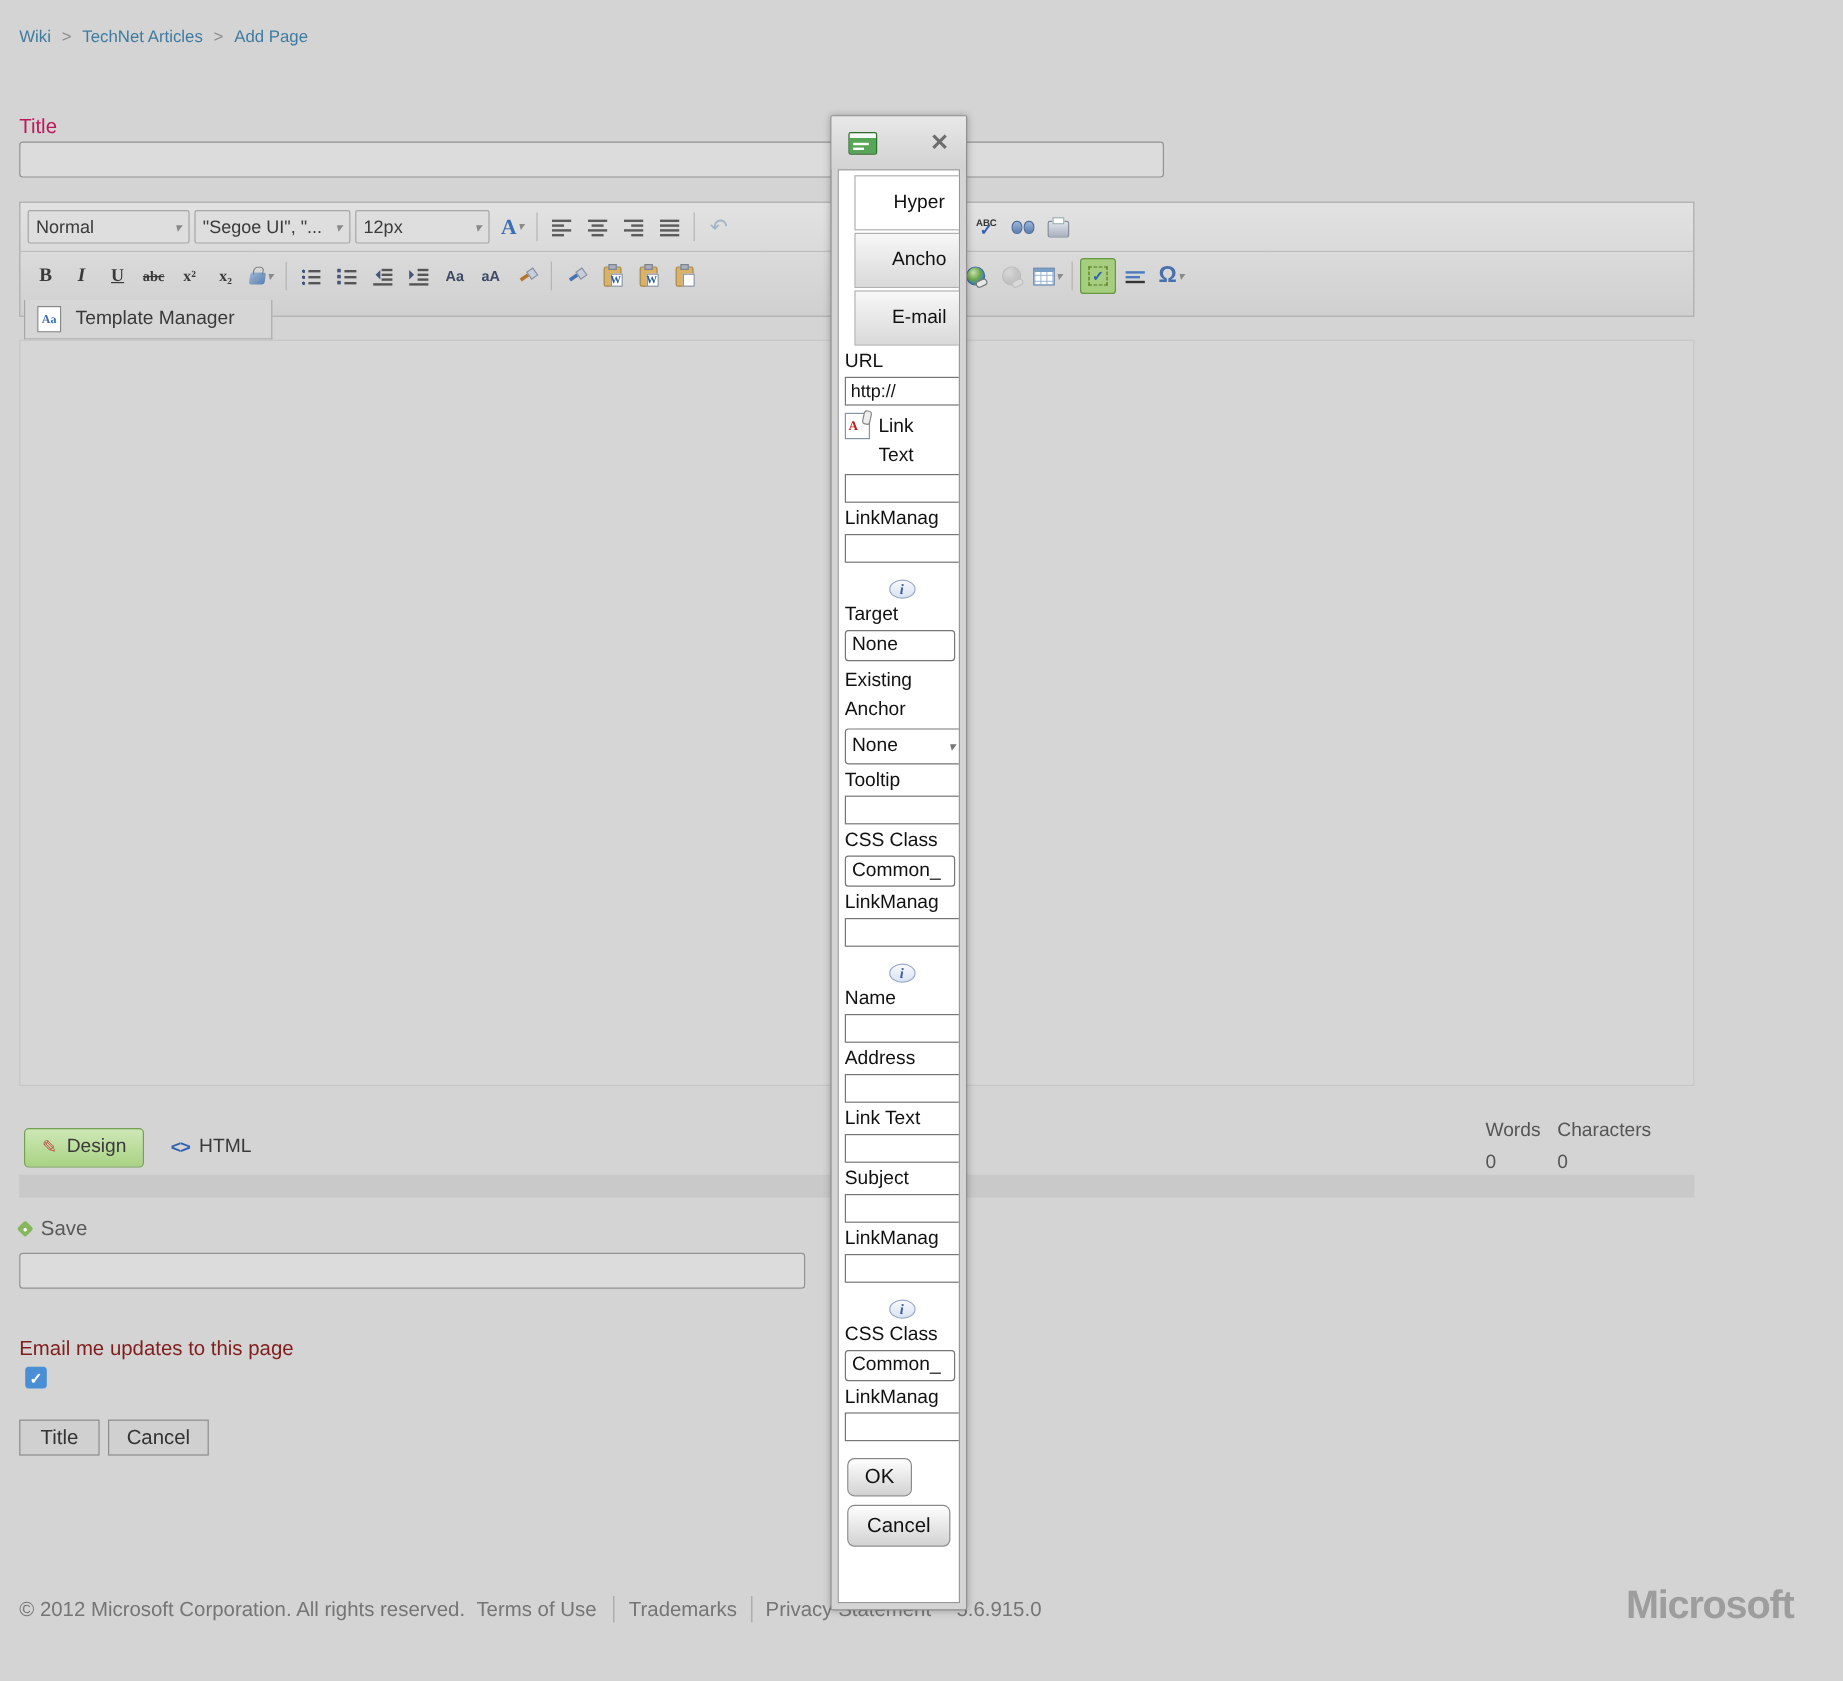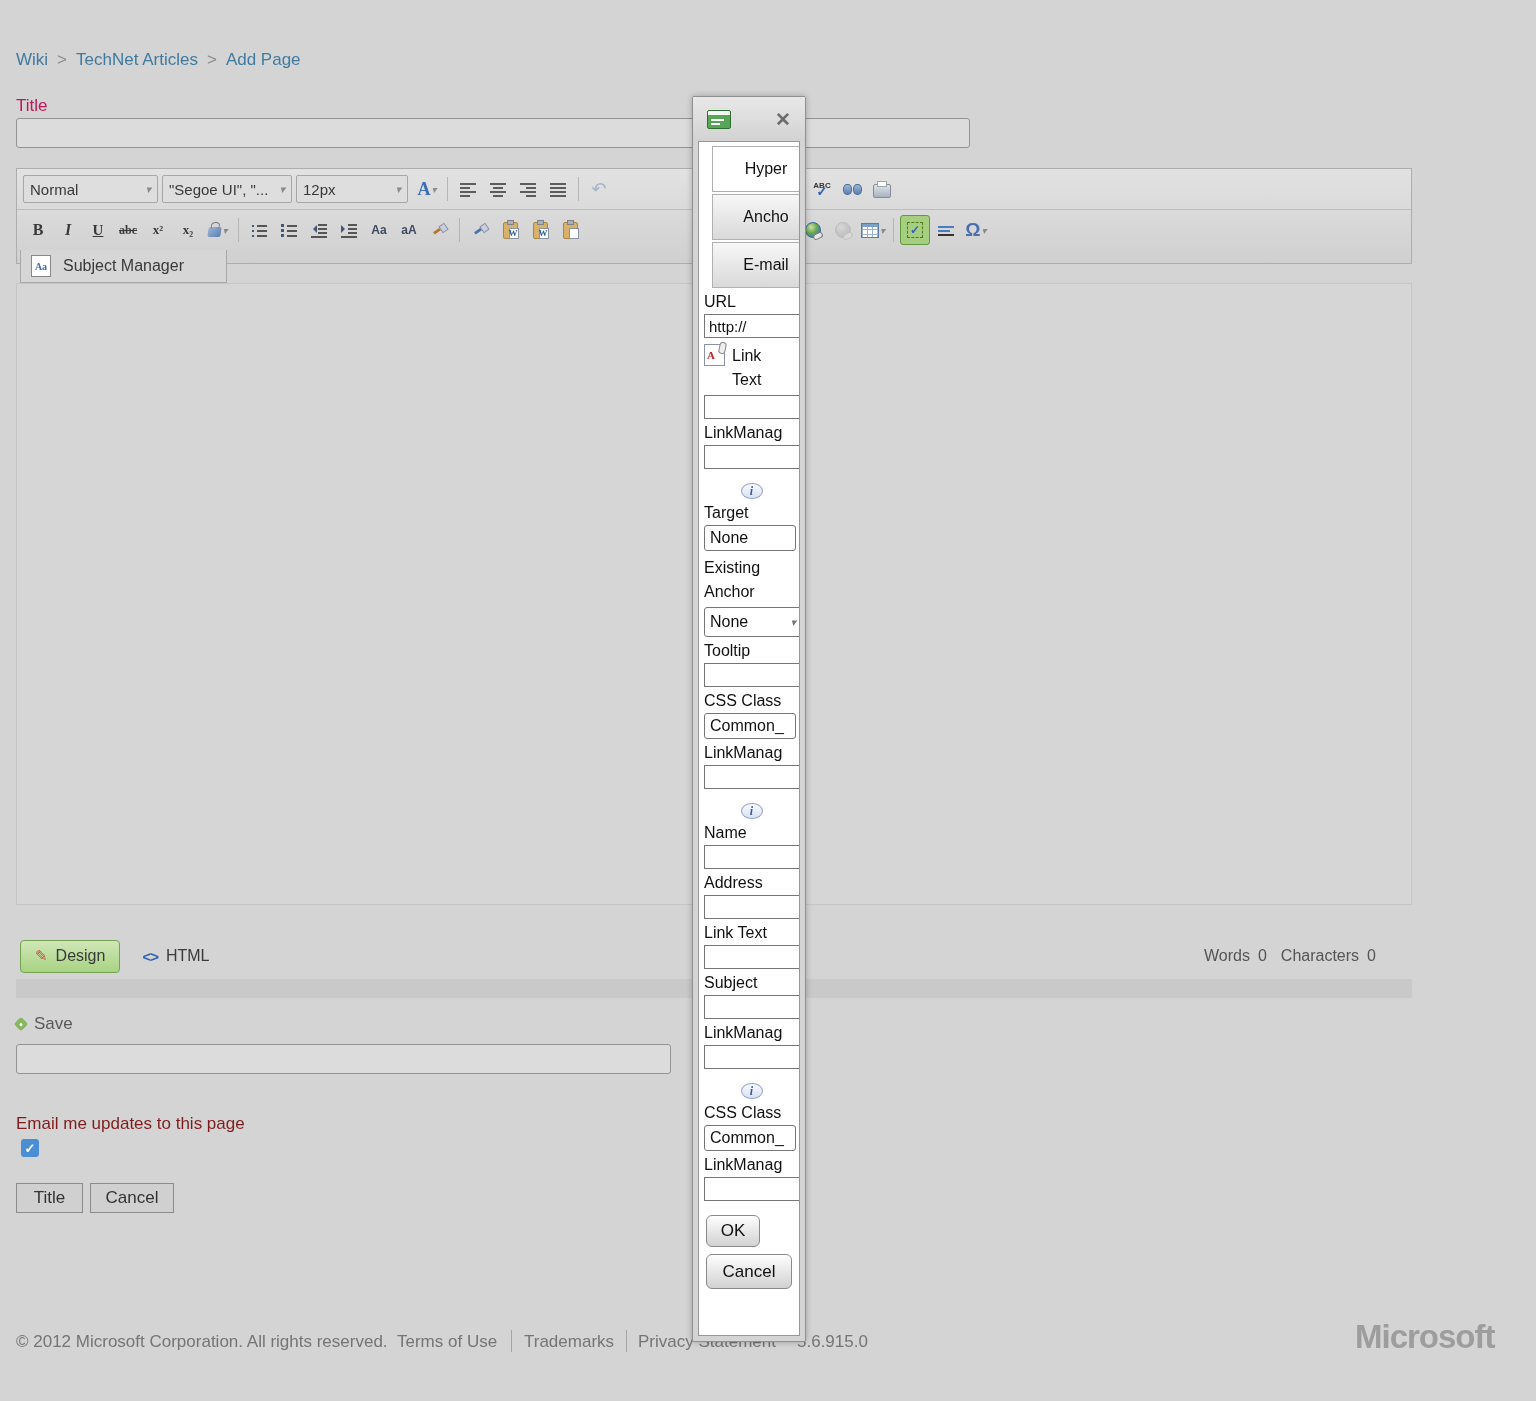--- a/index.html
+++ b/index.html
@@ -1,20 +1,20 @@
 <!DOCTYPE html>
 <html><head>
 <meta charset="utf-8">
 <style>
   html,body{margin:0;padding:0;}
   body{font-family:"Liberation Sans",sans-serif;background:#d5d5d5;}
   .page{position:relative;width:1536px;height:1401px;background:#d4d4d4;overflow:hidden;}
 
   
-  .crumbs{position:absolute;left:16px;top:22px;font-size:17px;color:#8a8a8a;display:flex;gap:9px;margin-top:28px;}
+  .crumbs{position:absolute;left:16px;top:22px;font-size:14px;color:#8a8a8a;display:flex;gap:9px;}
   .crumbs a{color:#3f7ba0;text-decoration:none;cursor:pointer;}
 
   
   .lbl{position:absolute;font-size:17px;color:#be185d;}
   .tinput{position:absolute;background:#dcdcdc;border:1px solid #939393;border-radius:3px;height:28px;font-size:15px;padding:0 8px;color:#333;}
 
   
   .editor{position:absolute;left:16px;top:168px;width:1396px;height:807px;}
   .toolbars{position:absolute;left:0;top:0;right:0;height:96px;border:1px solid #adadad;background:linear-gradient(#e2e2e2,#d0d0d0);box-sizing:border-box;}
   .tb{display:flex;align-items:center;padding:0 6px;height:40px;}
@@ -89,21 +89,21 @@
 
   
   .econtent{position:absolute;left:0;top:115px;right:0;height:622px;background:#d6d6d6;border:1px solid #c6c6c6;box-sizing:border-box;}
   .estatus{position:absolute;left:0;bottom:0;right:0;height:38px;display:flex;align-items:center;}
   .tabbtn{display:flex;align-items:center;gap:8px;height:31px;padding:0 14px;border-radius:4px;font-size:16px;color:#3a3a3a;cursor:pointer;}
   .tabbtn.design{margin-left:4px;background:linear-gradient(#cfe7b7,#a9d383);border:1px solid #72a352;}
   .tabbtn.htmlt{margin-left:8px;}
   .pencil{color:#c0504d;font-size:15px;}
   .codeic{color:#2f62b0;font-weight:700;font-size:15px;letter-spacing:-1px;}
   .wc{margin-left:auto;display:flex;gap:14px;font-size:16px;color:#555;padding-right:36px;}
-  .wc span{display:flex;gap:8px;}
+  .wc span{display:flex;gap:8px;flex-direction:column;}
   .understrip{position:absolute;left:16px;top:979px;width:1396px;height:19px;background:#c9c9c9;}
 
   
   .tagsrow{position:absolute;left:16px;top:1014px;display:flex;align-items:center;gap:8px;}
   .tagshape{width:10px;height:10px;background:#86b75e;border-radius:2px;transform:rotate(45deg);display:flex;align-items:center;justify-content:center;}
   .tagshape i{width:3px;height:3px;background:#fff;border-radius:50%;}
   .checkbox{position:absolute;left:21px;top:1139px;width:18px;height:18px;background:#4a8fd4;border-radius:3px;color:#fff;font-size:13px;font-weight:700;display:flex;align-items:center;justify-content:center;cursor:pointer;}
   .btn{position:absolute;height:30px;background:#d0d0d0;border:1px solid #8c8c8c;font-size:17px;color:#333;display:flex;align-items:center;justify-content:center;cursor:pointer;font-family:"Liberation Sans",sans-serif;}
 
   
@@ -344,21 +344,21 @@
           </span>
         <span class="tbtn">
             <span class="omg">Ω</span>
             <i class="caret2">▾</i>
           </span>
       </div>
     </div>
 
     <div class="tmplbtn">
       <span class="itmpl">Aa</span>
-      <span>Subject Manager</span>
+      <span>Template Manager</span>
     </div>
 
     <div class="econtent"></div>
 
     <div class="estatus">
       <span class="tabbtn design">
         <span class="pencil">✎</span>
         <span>Design</span>
       </span>
       <span class="tabbtn htmlt">

